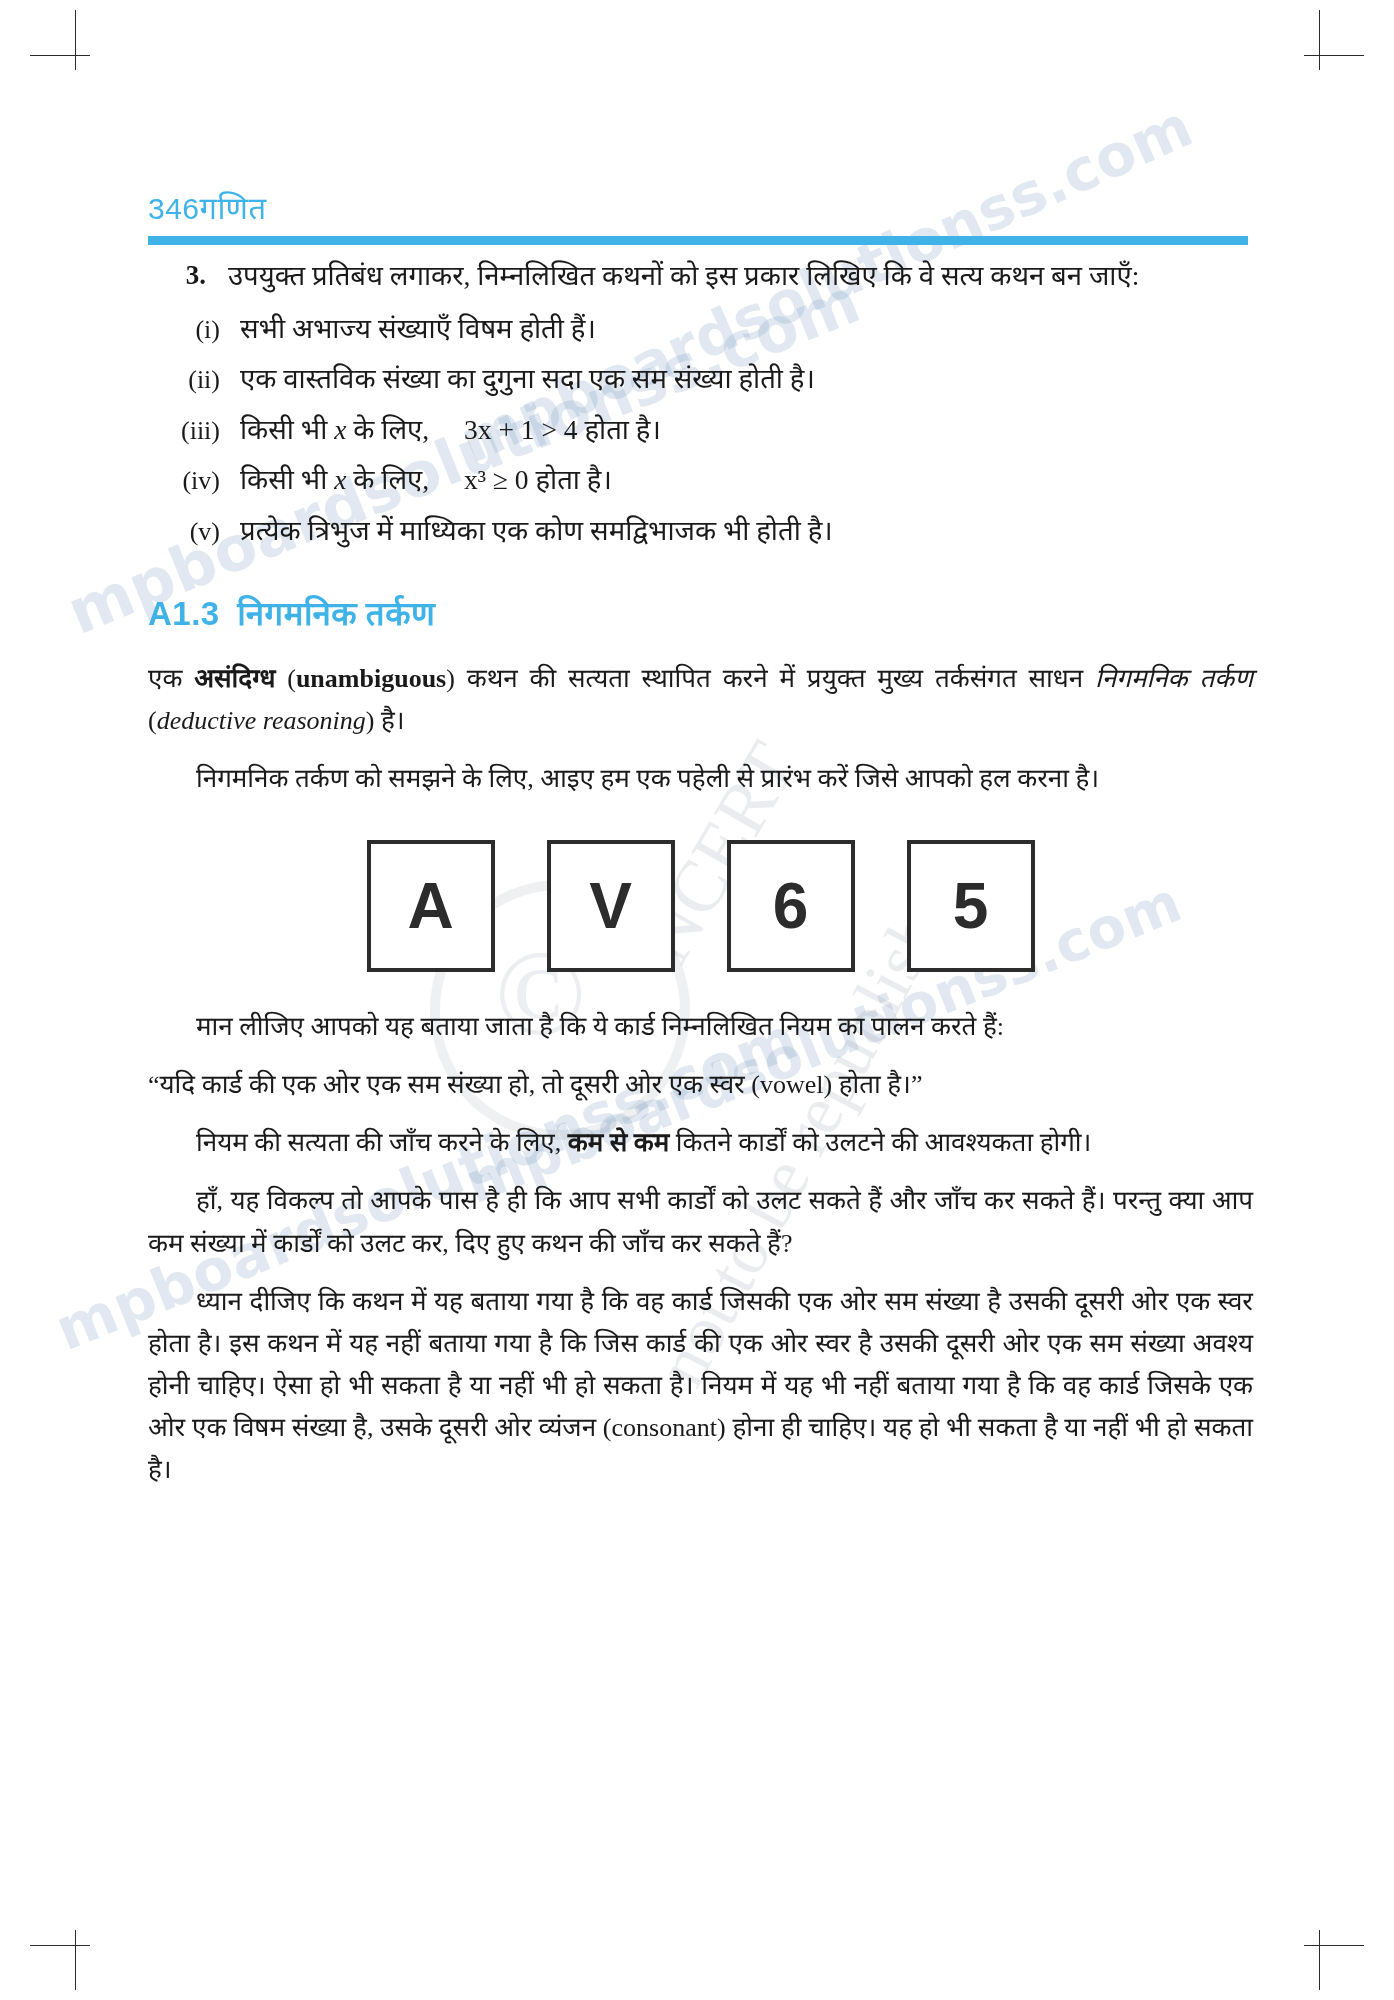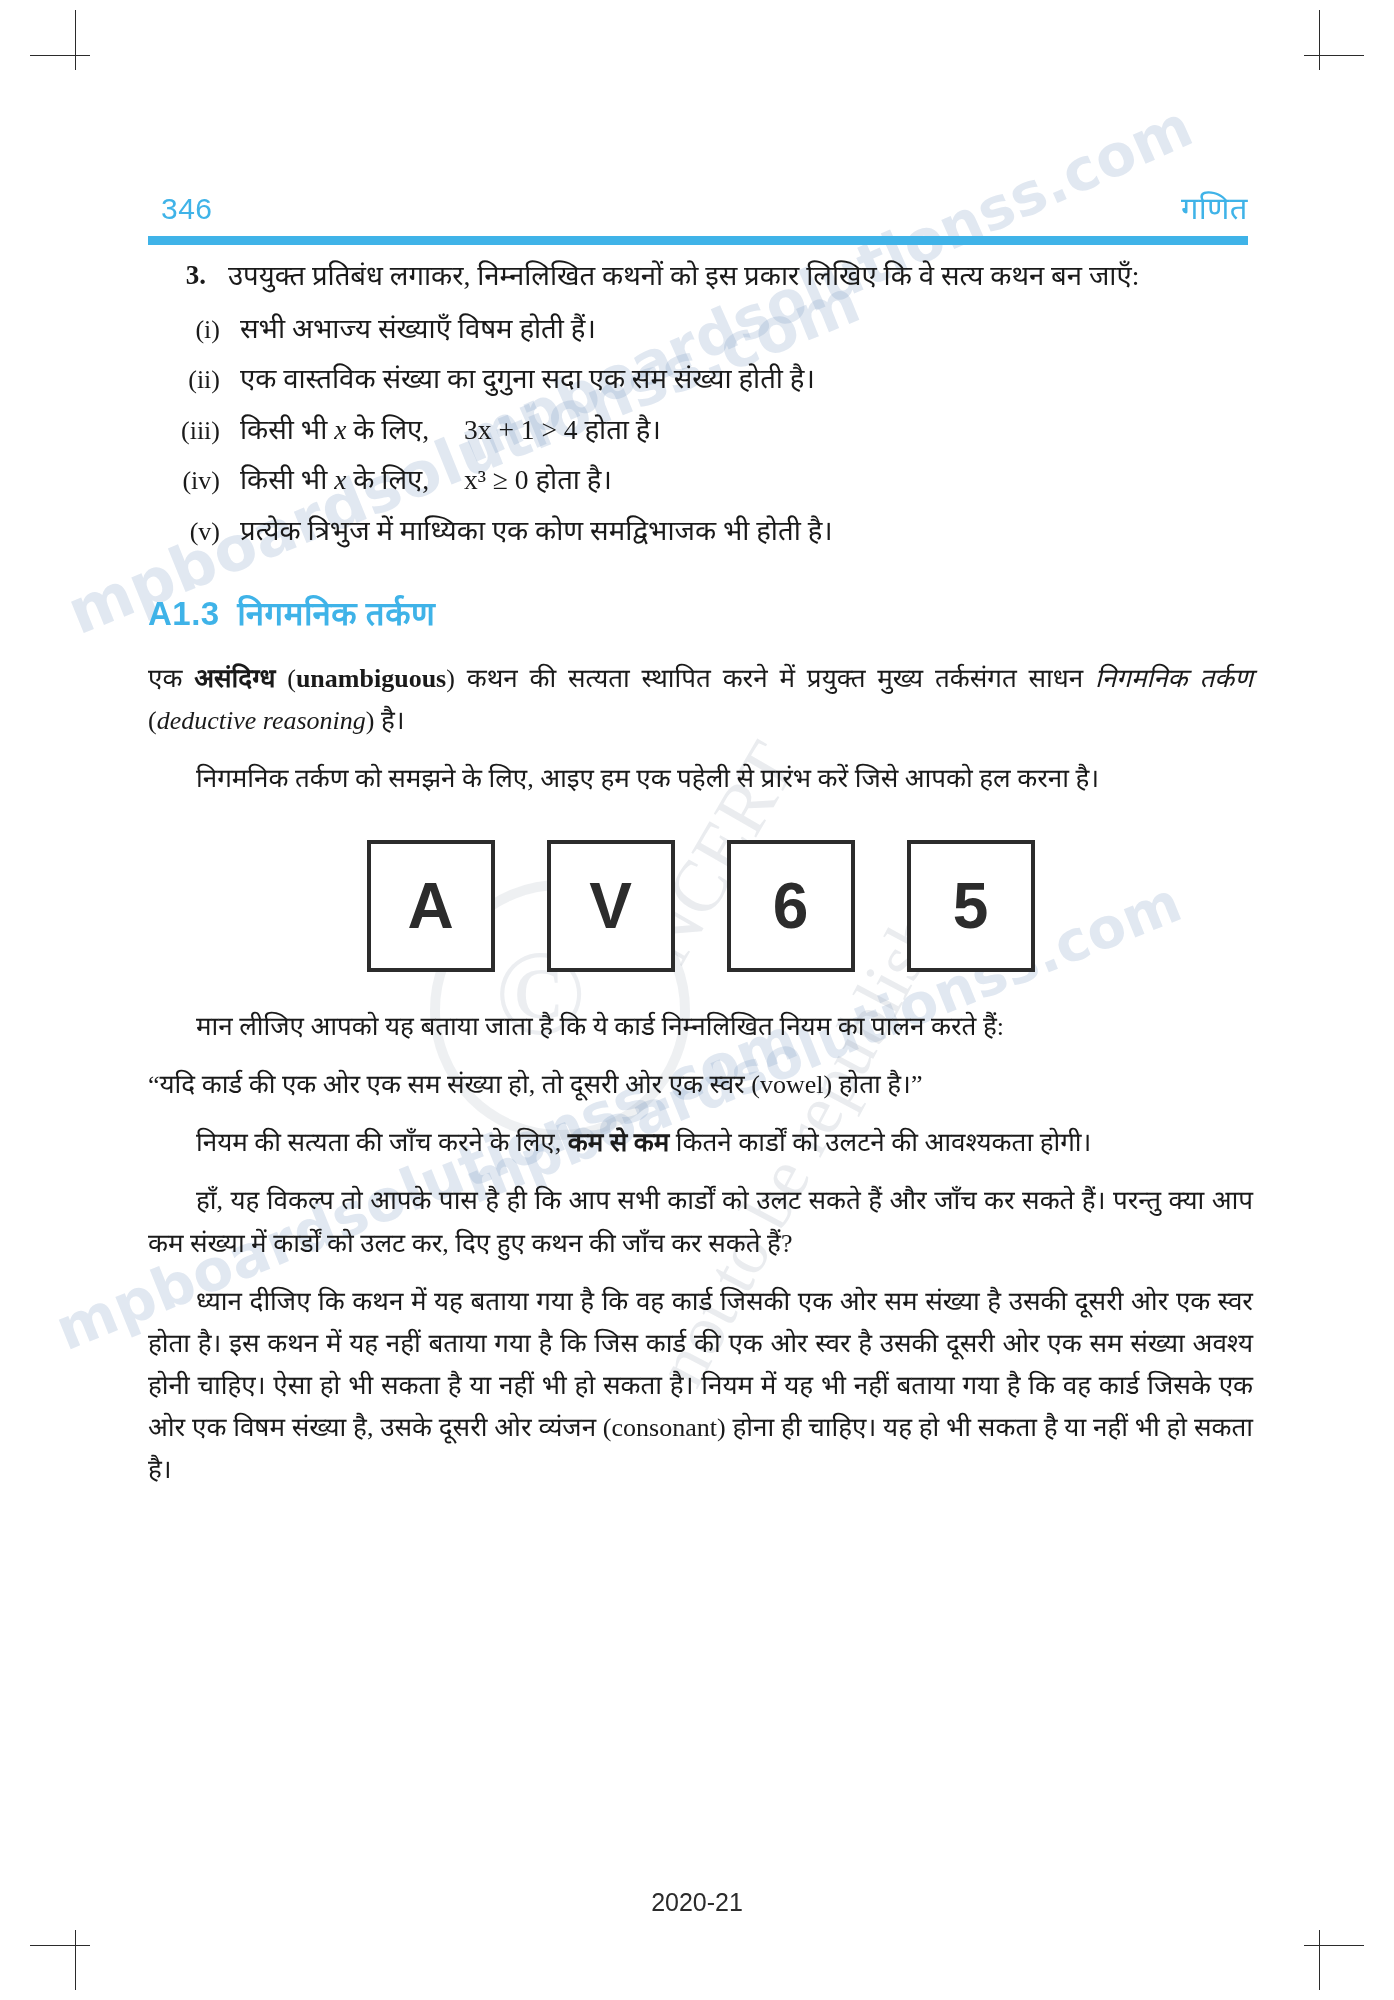--- a/index.html
+++ b/index.html
@@ -73,23 +73,22 @@
   
   .header {
     position: absolute;
     left: 148px;
     top: 186px;
     width: 1100px;
   }
   .header-row {
     display: flex;
     align-items: baseline;
-    justify-content: space-between;
+    justify-content: flex-start;
     height: 46px;
-    margin-left: 13px;
   }
   .folio {
     font-family: "Liberation Sans", sans-serif;
     font-size: 30px;
     color: #3fb3e8;
     letter-spacing: 0.5px;
   }
   .running-head {
     font-family: "Liberation Sans", sans-serif;
     font-size: 31px;
@@ -320,17 +319,14 @@
     <p class="para" style="text-align:justify;"><span>“यदि कार्ड की एक ओर एक सम संख्या हो, तो दूसरी ओर एक स्वर (</span><span class="eng">vowel</span><span>) होता है।”</span></p>
 
     <p class="para indent"><span>नियम की सत्यता की जाँच करने के लिए, </span><span class="b">कम से कम</span><span> कितने कार्डों को उलटने की आवश्यकता होगी।</span></p>
 
     <p class="para indent">हाँ, यह विकल्प तो आपके पास है ही कि आप सभी कार्डों को उलट सकते हैं और जाँच कर सकते हैं। परन्तु क्या आप कम संख्या में कार्डों को उलट कर, दिए हुए कथन की जाँच कर सकते हैं?</p>
 
     <p class="para indent"><span>ध्यान दीजिए कि कथन में यह बताया गया है कि वह कार्ड जिसकी एक ओर सम संख्या है उसकी दूसरी ओर एक स्वर होता है। इस कथन में यह नहीं बताया गया है कि जिस कार्ड की एक ओर स्वर है उसकी दूसरी ओर एक सम संख्या अवश्य होनी चाहिए। ऐसा हो भी सकता है या नहीं भी हो सकता है। नियम में यह भी नहीं बताया गया है कि वह कार्ड जिसके एक ओर एक विषम संख्या है, उसके दूसरी ओर व्यंजन (</span><span class="eng">consonant</span><span>) होना ही चाहिए। यह हो भी सकता है या नहीं भी हो सकता है।</span></p>
 
   </div>
 
-  <div class="footer">
-    <span>2020-21</span>
-  </div>
 
 </div>
 
 </body></html>

